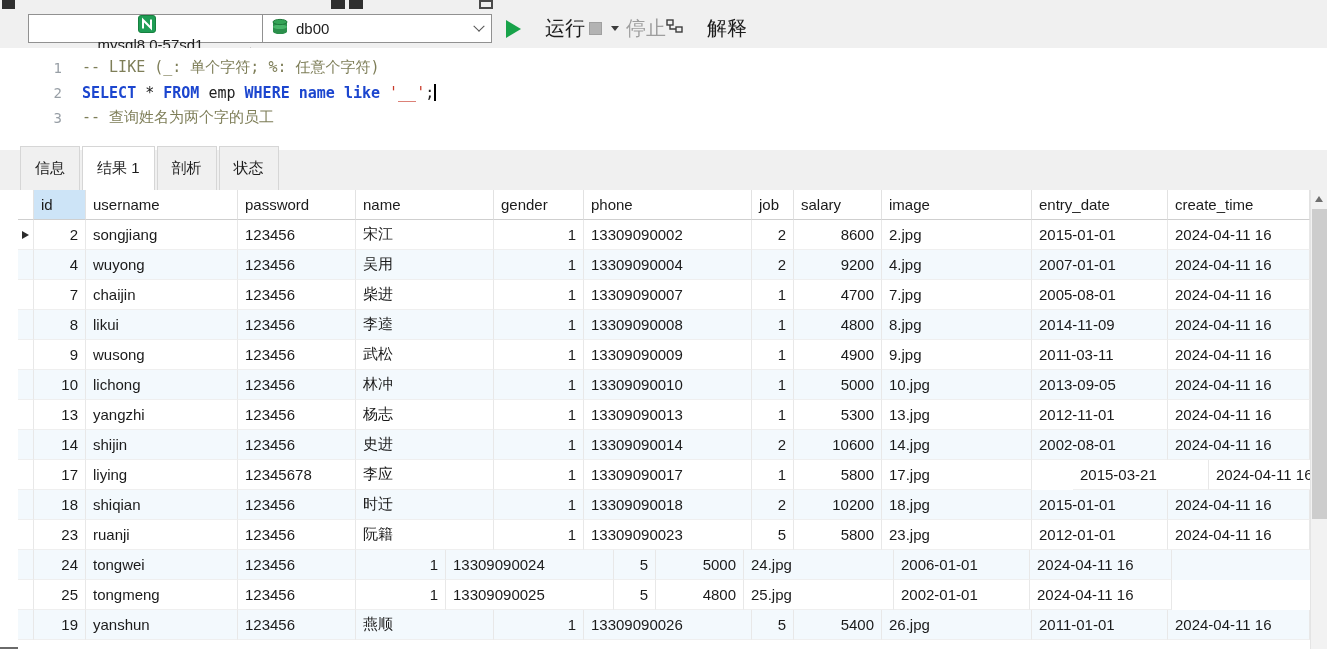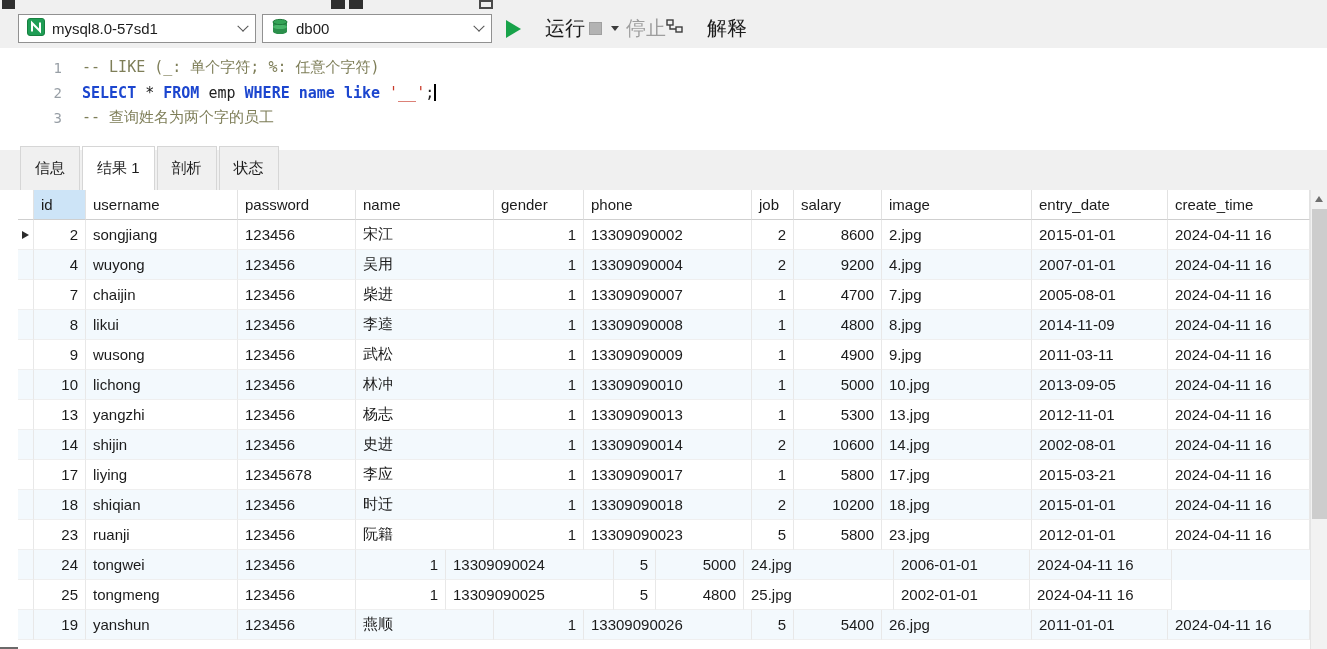--- a/index.html
+++ b/index.html
@@ -12,21 +12,21 @@
   .cut-icon { position:absolute; top:0; height:9px; background:#2f2f2f; }
   #cut1 { left:2px; width:13px; }
   #cut2 { left:331px; width:14px; }
   #cut3 { left:349px; width:14px; }
   #cut4 { left:479px; width:14px; background:#f0f0f0; border:2px solid #4a4a4a; }
   .select { position:absolute; top:14px; height:29px; background:#fff; border:1px solid #919191;
             display:flex; align-items:center; padding:0 8px; font-size:15px; cursor:default; }
   .select .val { margin-left:7px; }
   .chevron { margin-left:auto; width:8px; height:8px; border-right:1.6px solid #555; border-bottom:1.6px solid #555;
              transform:rotate(45deg) translate(-2px,-2px); }
-  #conn-select { left:18px; width:238px; }
+  #conn-select { left:28px; width:238px;flex-direction:column; }
   #db-select   { left:262px; width:230px; }
   .tool-btn { position:absolute; top:14px; height:29px; display:flex; align-items:center; font-size:20px; gap:24px; cursor:default; }
   #run-btn { left:506px; }
   .play-tri { width:0; height:0; border-left:15px solid var(--accent-green,#18a34a);
               border-top:9px solid transparent; border-bottom:9px solid transparent; }
   .mini-down { width:0; height:0; border-top:5px solid #3c3c3c; border-left:4px solid transparent;
                border-right:4px solid transparent; margin-left:2px; }
   #stop-btn { left:589px; color:#9e9e9e; }
   .stop-sq { width:13px; height:13px; background:#b3b3b3; border:1px solid #a0a0a0; }
   #explain-btn { left:666px; }
@@ -285,21 +285,21 @@
           <div class="cell sel"></div>
           <div class="cell" style="width: 52px; justify-content: flex-end;">17</div>
           <div class="cell" style="width: 152px;">liying</div>
           <div class="cell" style="width: 118px;">12345678</div>
           <div class="cell" style="width: 138px;">李应</div>
           <div class="cell" style="width: 90px; justify-content: flex-end;">1</div>
           <div class="cell" style="width: 168px;">13309090017</div>
           <div class="cell" style="width: 42px; justify-content: flex-end;">1</div>
           <div class="cell" style="width: 88px; justify-content: flex-end;">5800</div>
           <div class="cell" style="width: 150px;">17.jpg</div>
-          <div class="cell" style="width: 136px;">2015-03-21</div>
+          <div class="cell" style="width: 136px; margin-left: 41px;">2015-03-21</div>
           <div class="cell" style="width: 142px;">2024-04-11 16</div>
         </div>
         <div class="grid-row alt">
           <div class="cell sel"></div>
           <div class="cell" style="width: 52px; justify-content: flex-end;">18</div>
           <div class="cell" style="width: 152px;">shiqian</div>
           <div class="cell" style="width: 118px;">123456</div>
           <div class="cell" style="width: 138px;">时迁</div>
           <div class="cell" style="width: 90px; justify-content: flex-end;">1</div>
           <div class="cell" style="width: 168px;">13309090018</div>

